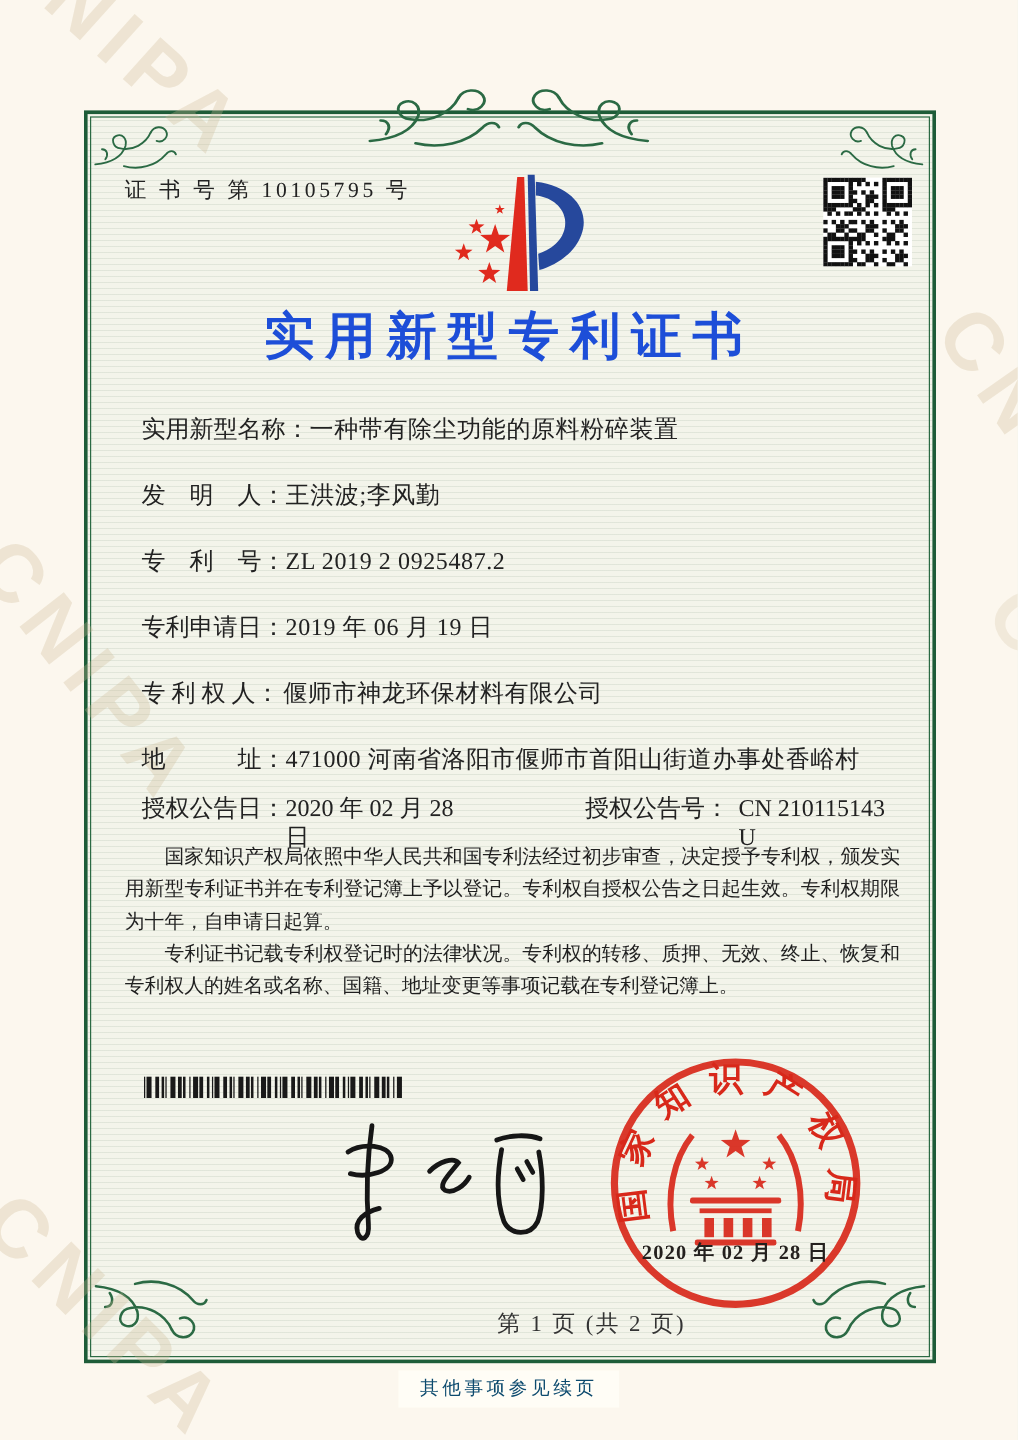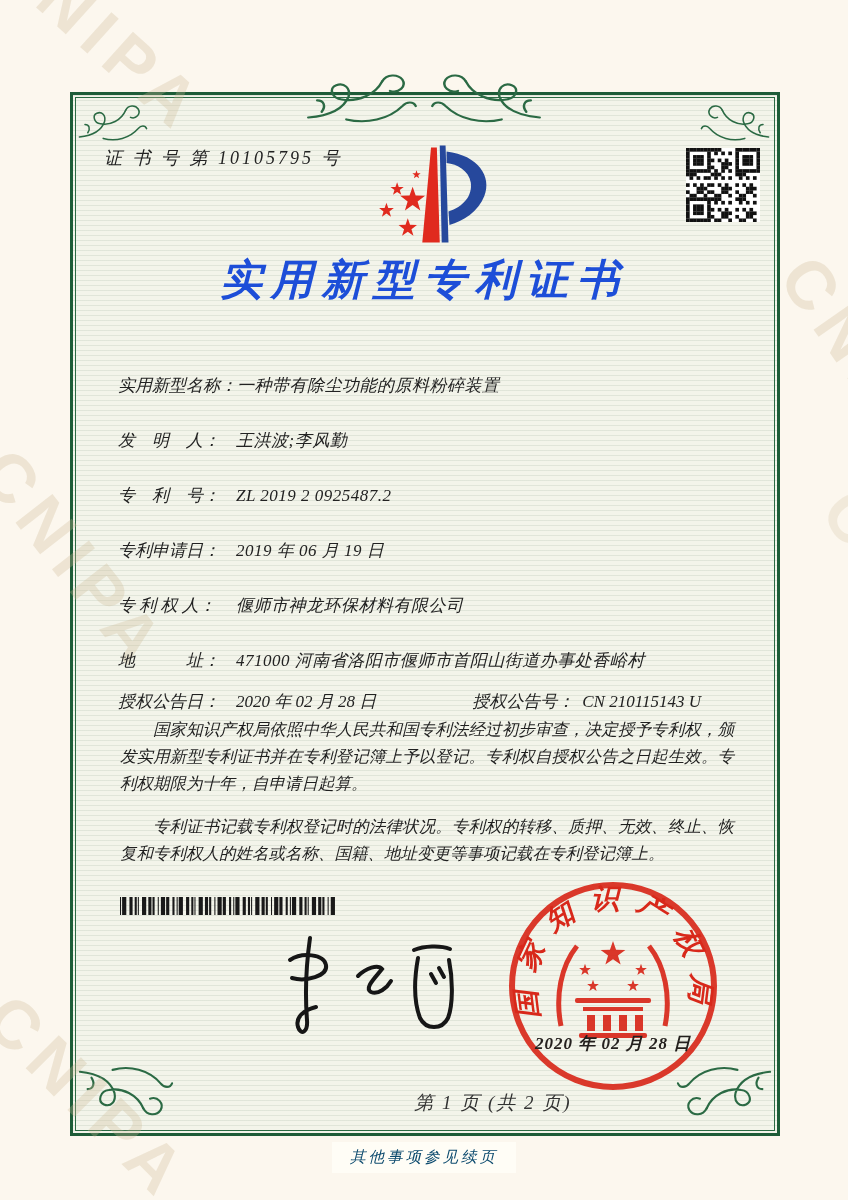--- a/index.html
+++ b/index.html
@@ -34,47 +34,47 @@
         rgba(150,170,150,0.20) 0px, rgba(150,170,150,0.20) 1px,
         transparent 1px, transparent 5px),
       #f3f4ea;
   }
   .frame-inner{
     position:absolute;inset:2px;border:1px solid #2b6a44;
   }
   .ornament{position:absolute;z-index:2;pointer-events:none;}
 
   
-  .content{position:absolute;inset:0;z-index:4;font-style:italic;}
+  .content{position:absolute;inset:0;z-index:4;}
 
   .cert-no{
     position:absolute;left:104px;top:146px;
     font-size:18px;letter-spacing:3px;color:#222;
   }
   .logo{position:absolute;left:352px;top:132px;width:160px;height:126px;}
   .qr{position:absolute;left:686px;top:148px;width:74px;height:74px;background:#fff;}
   .title{
     position:absolute;left:0;width:848px;top:252px;text-align:center;
     font-size:42px;font-weight:bold;letter-spacing:9px;color:#1d4ed8;
   }
 
-  .fields{position:absolute;left:118px;top:374px;width:620px;font-size:17px;color:#222;}
+  .fields{position:absolute;left:118px;top:346px;width:620px;font-size:20px;color:#222;}
   .frow{display:flex;margin-bottom:31px;line-height:24px;}
   .frow .lbl{flex:0 0 118px;white-space:nowrap;}
   .frow .val{flex:1;letter-spacing:0.5px;}
   .frow.grant{margin-top:-14px;}
   .frow.grant .pair2{margin-left:96px;display:flex;}
   .frow.grant .pair2 .lbl{flex:0 0 auto;margin-right:8px;}
 
   .body-text{
     position:absolute;left:104px;top:700px;width:646px;
     font-size:16.5px;line-height:27px;color:#1f1f1f;
     text-align:justify;
   }
-  .body-text p{margin:16px;text-indent:2em;}
+  .body-text p{margin:0;text-indent:2em;}
 
   .barcode{position:absolute;left:120px;top:897px;width:216px;height:18px;}
 
   .director{position:absolute;left:118px;top:966px;font-size:18px;color:#1f1f1f;}
   .director .row{margin-bottom:16px;letter-spacing:2px;}
   .signature{position:absolute;left:232px;top:932px;width:240px;height:110px;}
 
   .seal{position:absolute;left:503px;top:876px;width:220px;height:220px;}
   .seal-date{
     position:absolute;left:503px;top:1032px;width:220px;text-align:center;

